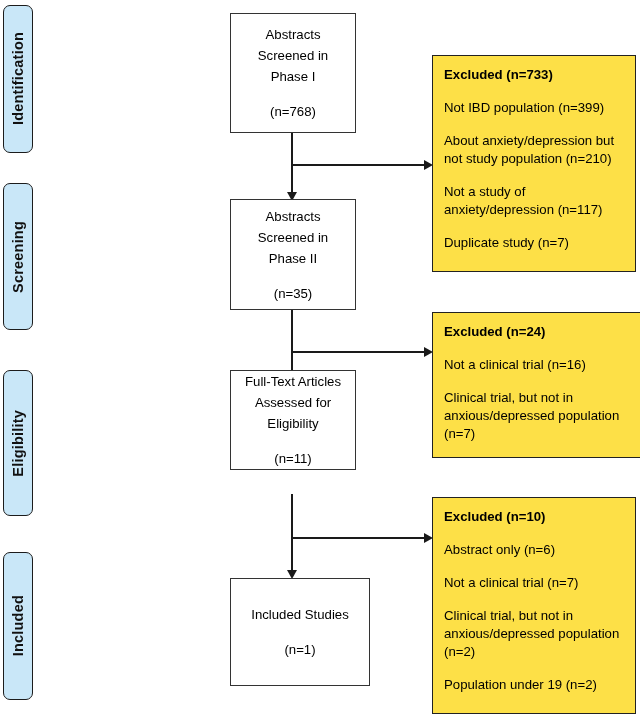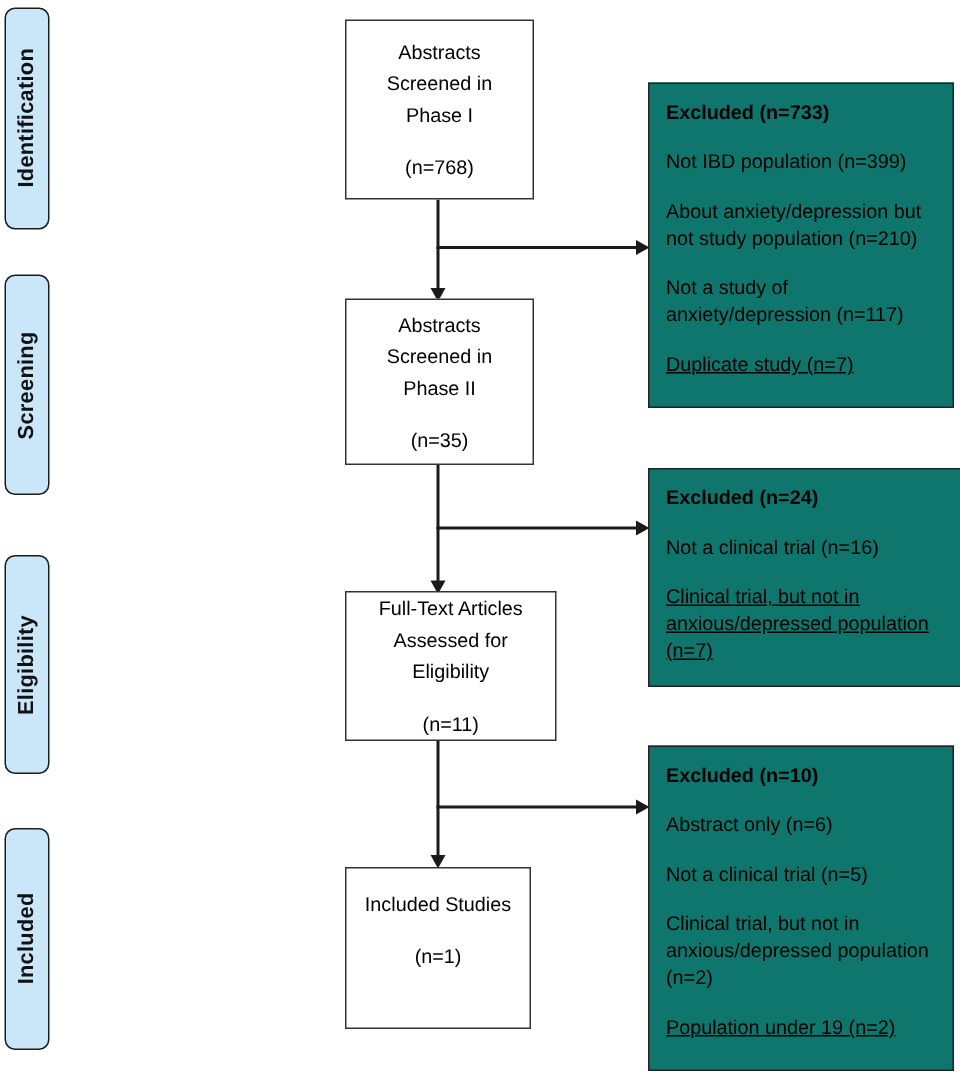--- a/index.html
+++ b/index.html
@@ -65,36 +65,36 @@
     font-size: 13.2px;
     line-height: 21px;
     text-align: center;
     margin-top: 14px;
   }
 
   
   .excl-box {
     position: absolute;
     box-sizing: border-box;
-    background: #0f766e;
+    background: #fde047;
     border: 1.9px solid #222222;
     padding: 10px 11px 8px 11px;
   }
   .excl-box .excl-title {
     font-size: 13.2px;
     font-weight: bold;
     line-height: 18px;
     margin-bottom: 15px;
   }
   .excl-box .excl-item {
     font-size: 13.2px;
     line-height: 18px;
     margin-bottom: 15px;
   }
-  .excl-box .excl-item:last-child { margin-bottom: 0; text-decoration: underline; }
+  .excl-box .excl-item:last-child { margin-bottom: 0; }
 
   
   .conn {
     position: absolute;
     background: #1a1a1a;
   }
   .conn-v { width: 2px; }
   .conn-h { height: 2px; }
 
   .arrow-down {
@@ -155,28 +155,28 @@
     <div class="count">(n=768)</div>
   </div>
 
   <div class="flow-box" style="left:230px; top:199px; width:126px; height:111px;">
     <div class="line">Abstracts</div>
     <div class="line">Screened in</div>
     <div class="line">Phase II</div>
     <div class="count">(n=35)</div>
   </div>
 
-  <div class="flow-box" style="left:230px; top:394px; width:141px; height:100px;">
+  <div class="flow-box" style="left:230px; top:370px; width:126px; height:100px;">
     <div class="line">Full-Text Articles</div>
     <div class="line">Assessed for</div>
     <div class="line">Eligibility</div>
     <div class="count">(n=11)</div>
   </div>
 
-  <div class="flow-box" style="left:230px; top:578px; width:124px; height:108px; justify-content:flex-start; padding-top:13px;">
+  <div class="flow-box" style="left:230px; top:578px; width:140px; height:108px; justify-content:flex-start; padding-top:25px;">
     <div class="line">Included Studies</div>
     <div class="count">(n=1)</div>
   </div>
 
   <div class="excl-box" style="left:432px; top:55px; width:204px; height:217px;">
     <div class="excl-title">Excluded (n=733)</div>
     <div class="excl-item">Not IBD population (n=399)</div>
     <div class="excl-item">About anxiety/depression but not study population (n=210)</div>
     <div class="excl-item">Not a study of anxiety/depression (n=117)</div>
     <div class="excl-item">Duplicate study (n=7)</div>
@@ -184,18 +184,18 @@
 
   <div class="excl-box" style="left:432px; top:312px; width:232px; height:146px;">
     <div class="excl-title">Excluded (n=24)</div>
     <div class="excl-item">Not a clinical trial (n=16)</div>
     <div class="excl-item">Clinical trial, but not in anxious/depressed population (n=7)</div>
   </div>
 
   <div class="excl-box" style="left:432px; top:497px; width:204px; height:217px;">
     <div class="excl-title">Excluded (n=10)</div>
     <div class="excl-item">Abstract only (n=6)</div>
-    <div class="excl-item">Not a clinical trial (n=5)</div>
+    <div class="excl-item">Not a clinical trial (n=7)</div>
     <div class="excl-item">Clinical trial, but not in anxious/depressed population (n=2)</div>
     <div class="excl-item">Population under 19 (n=2)</div>
   </div>
 
 </div>
 
 </body></html>

